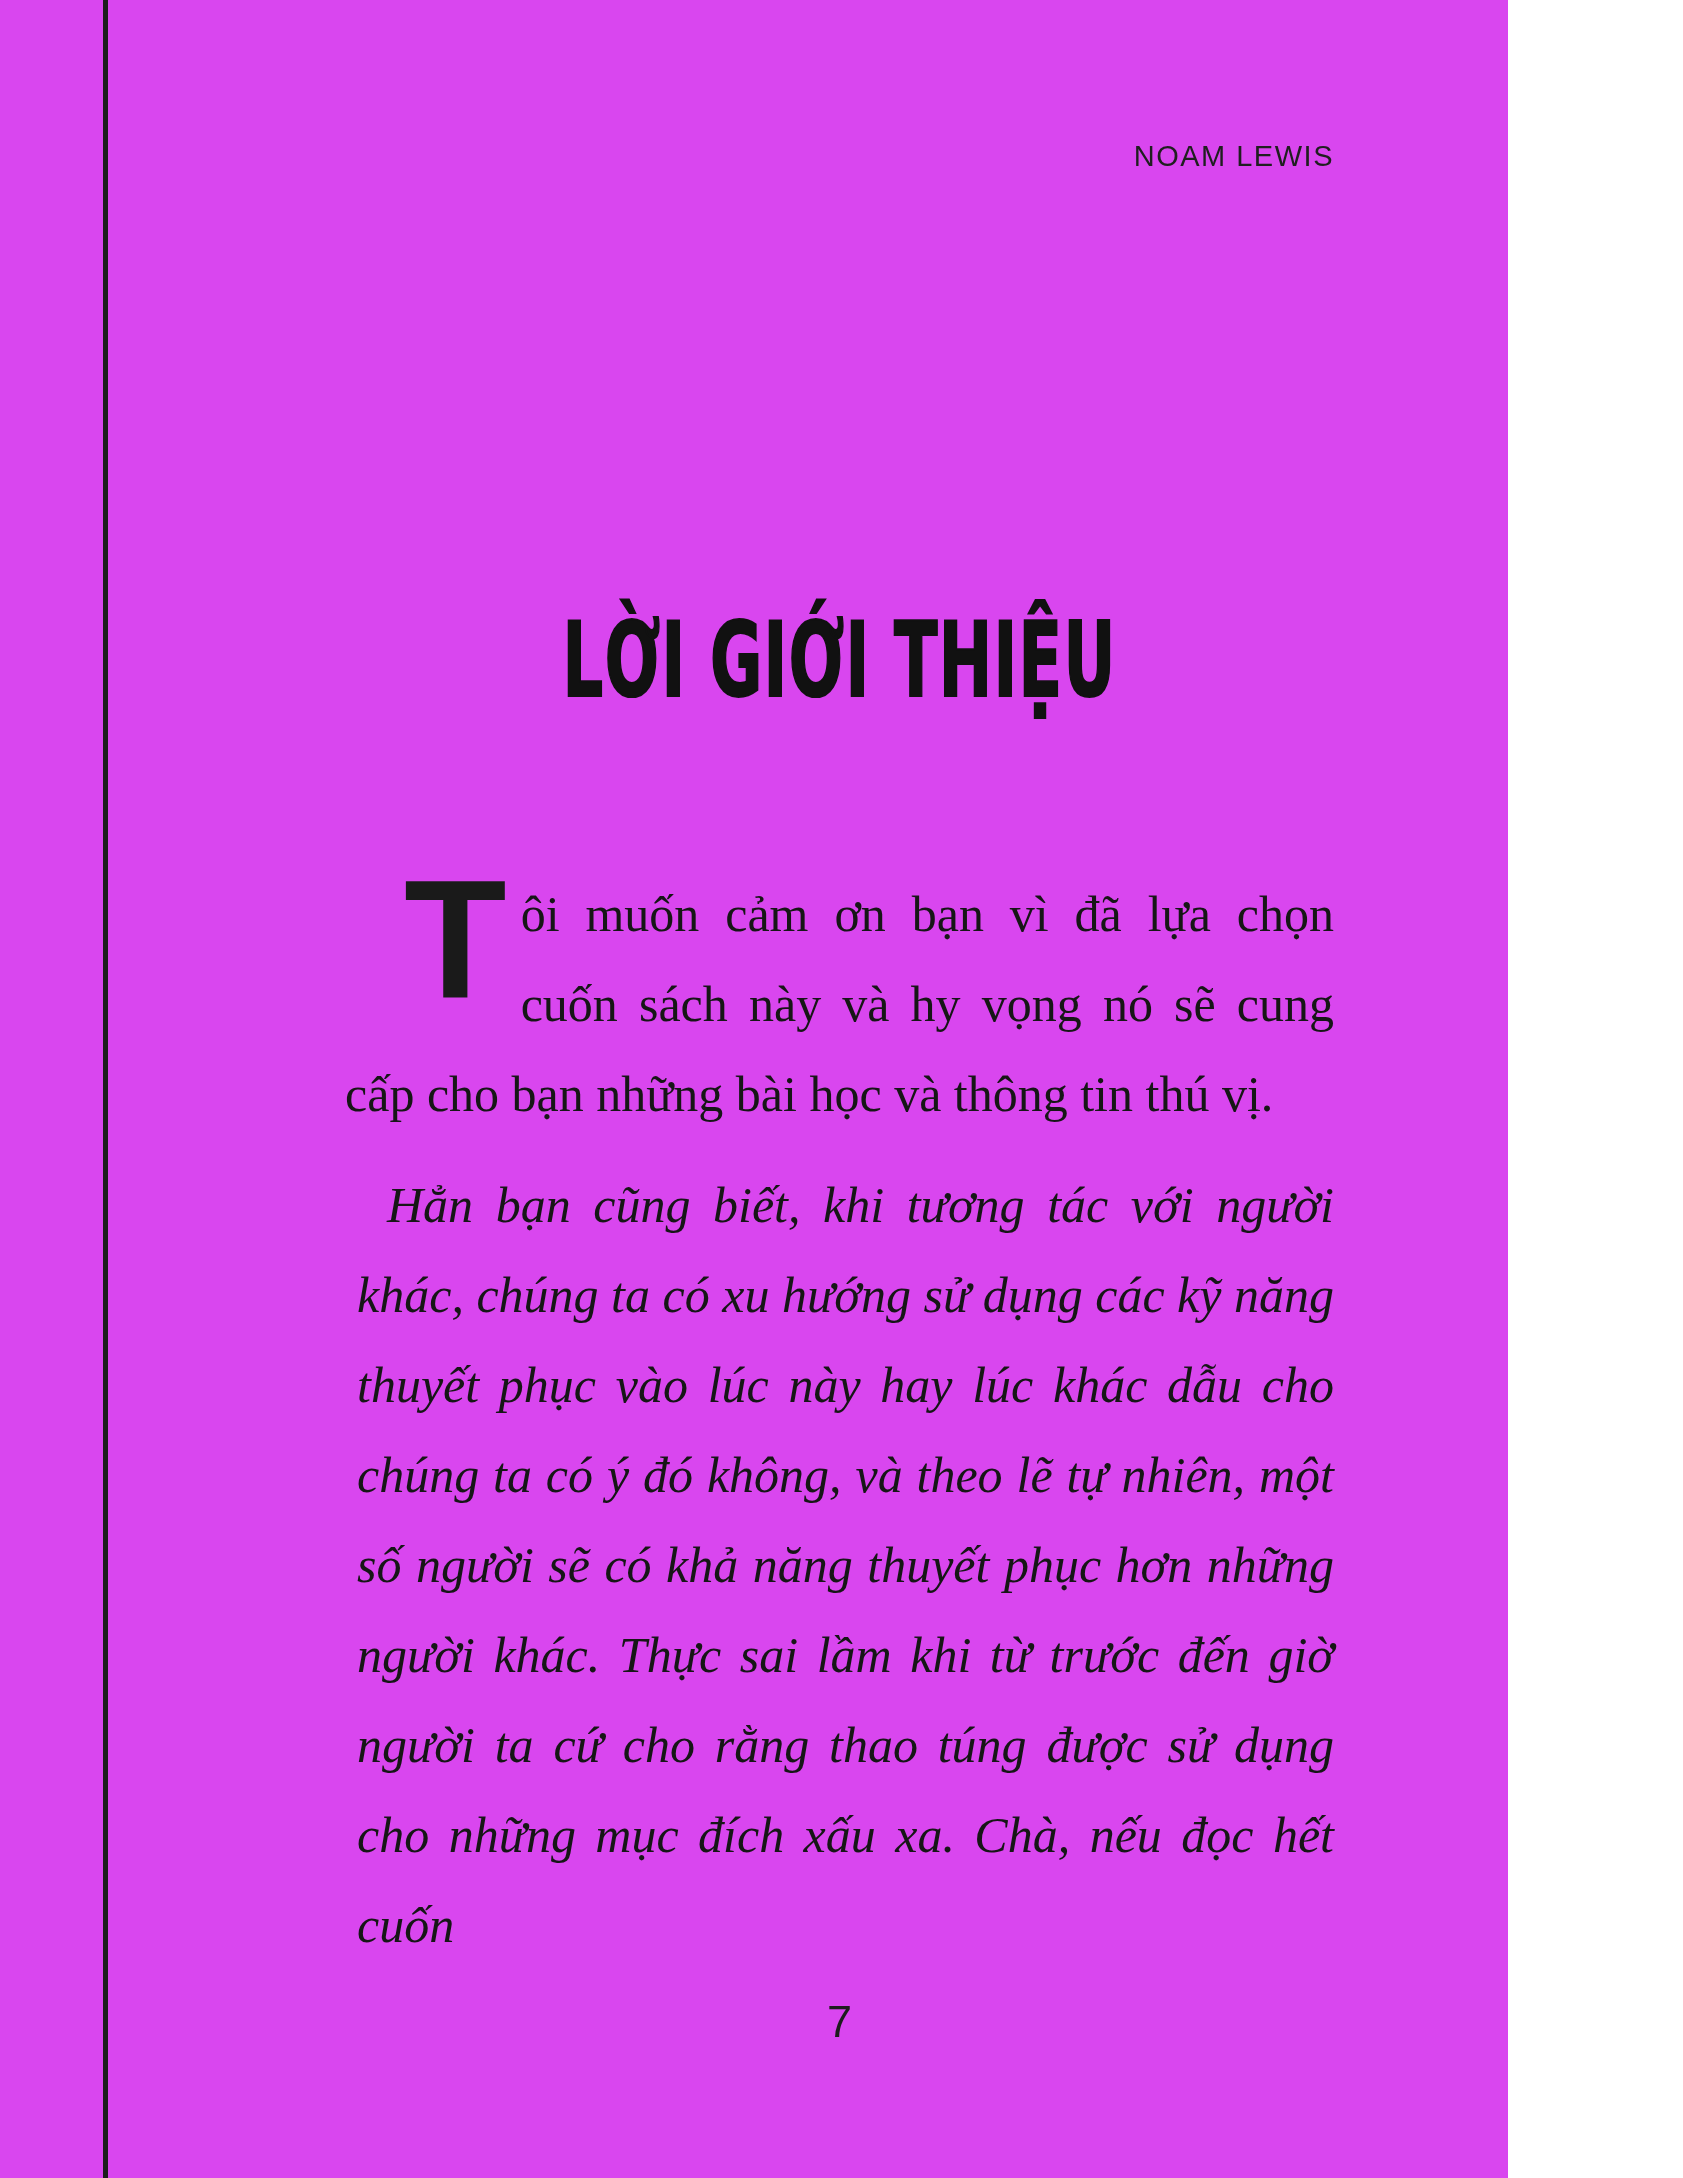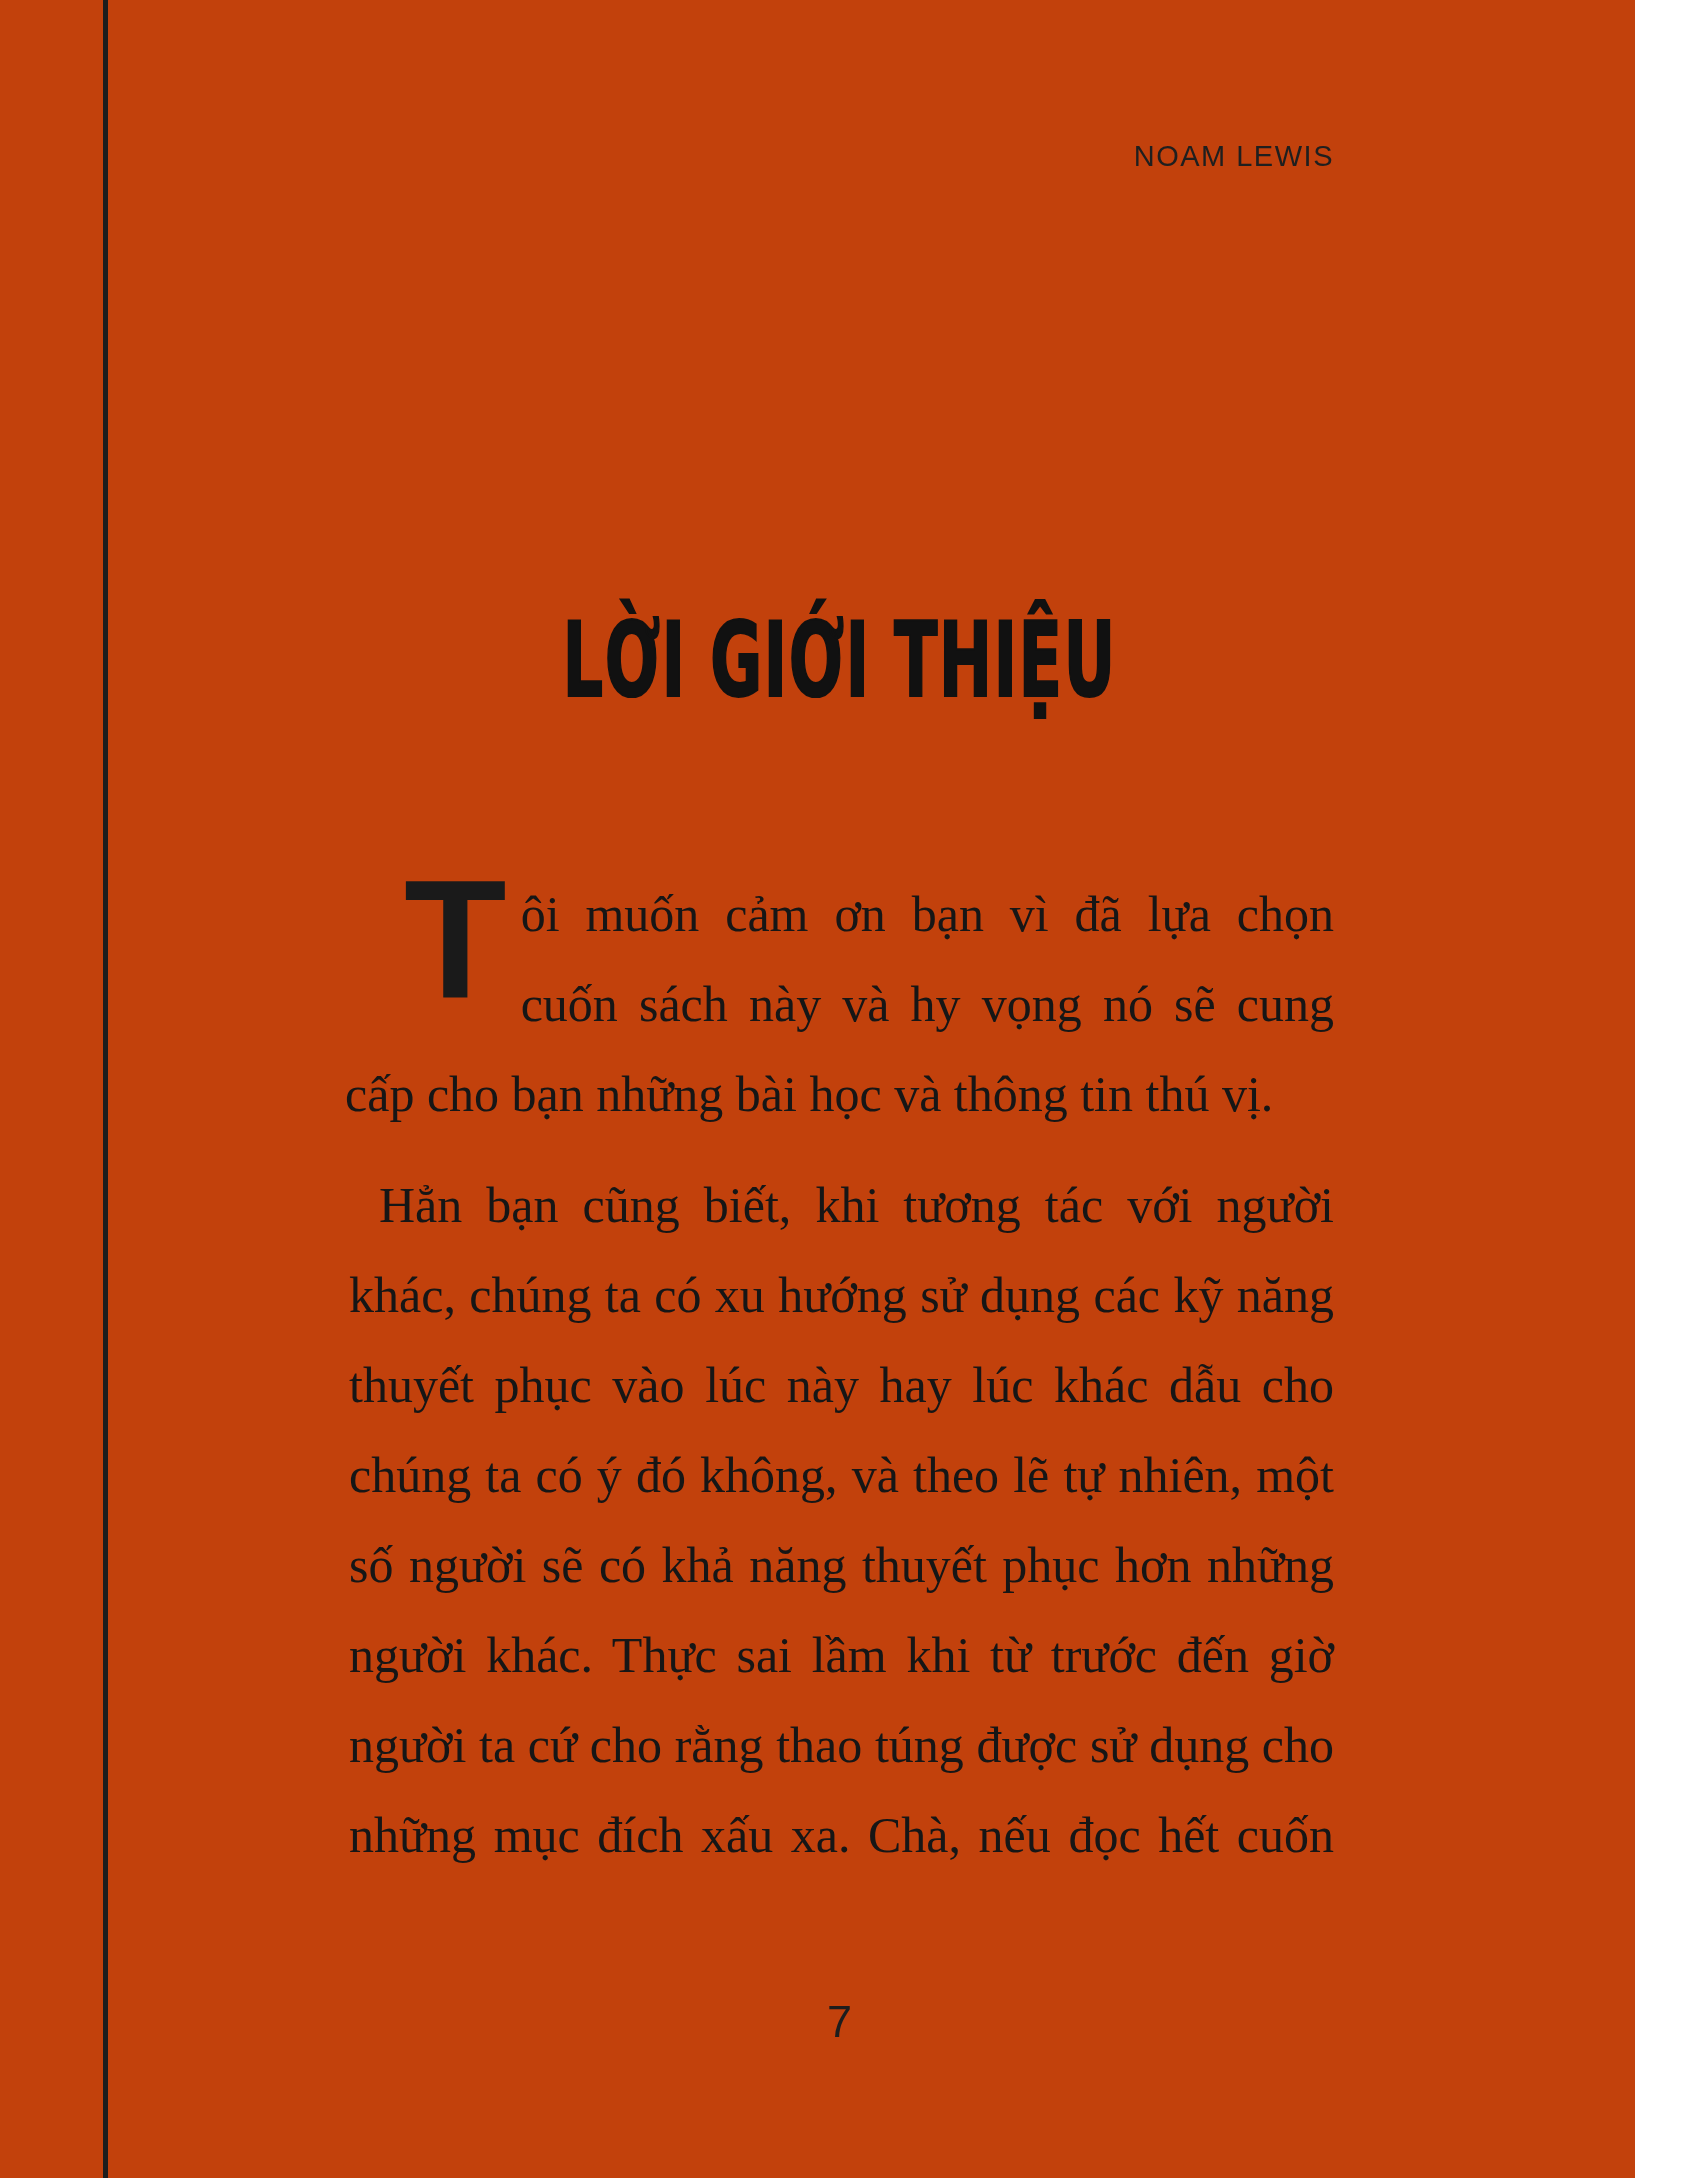--- a/index.html
+++ b/index.html
@@ -1,20 +1,20 @@
 <!DOCTYPE html>
 <html><head>
 <meta charset="utf-8">
 <style>
   html, body { margin: 0; padding: 0; background: #ffffff; }
   .page {
     position: relative;
-    width: 1635px;
+    width: 1508px;
     height: 2178px;
-    background: #c2410c;
+    background: #d946ef;
     font-family: "Liberation Serif", serif;
     color: #161616;
     overflow: hidden;
   }
   .rule {
     position: absolute;
     left: 103px;
     top: 0;
     width: 5px;
     height: 2178px;
@@ -55,23 +55,24 @@
     top: 869px;
     width: 989px;
     font-size: 50px;
     line-height: 90px;
     text-align: justify;
     color: #161616;
   }
   .para { margin: 0; }
   .para-first { margin: 0; }
   .para-indent {
-    margin: 21px 0 0 4px;
+    margin: 21px 0 0 12px;
     text-indent: 30px;
     text-align-last: justify;
+    font-style: italic;
   }
   .dropcap {
     float: left;
     font-family: "Liberation Sans", sans-serif;
     font-weight: bold;
     font-size: 168px;
     line-height: 123px;
     height: 125px;
     margin: 10px 14px 0 59px;
     color: #1a1a1a;

